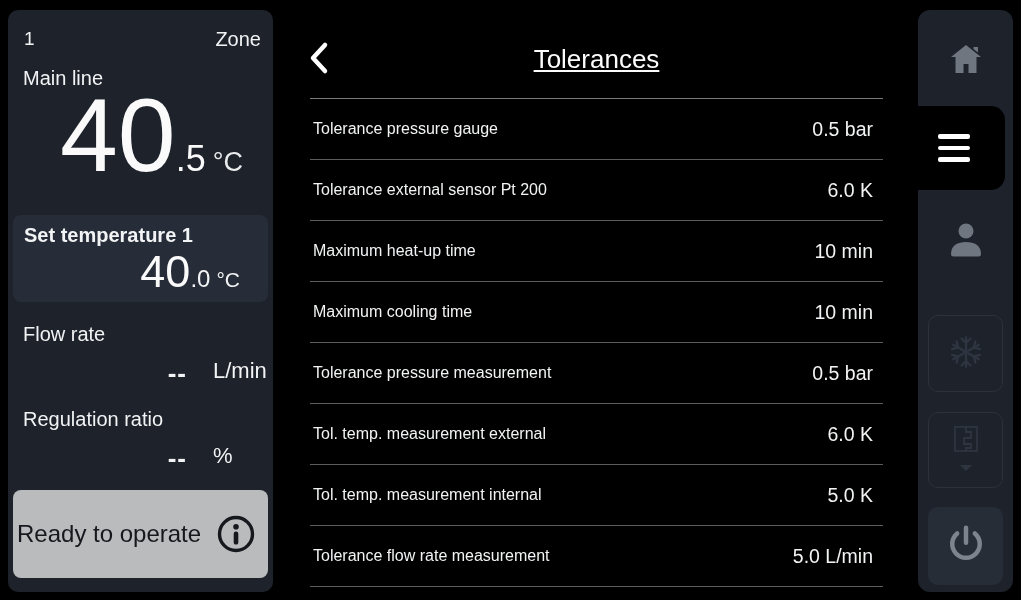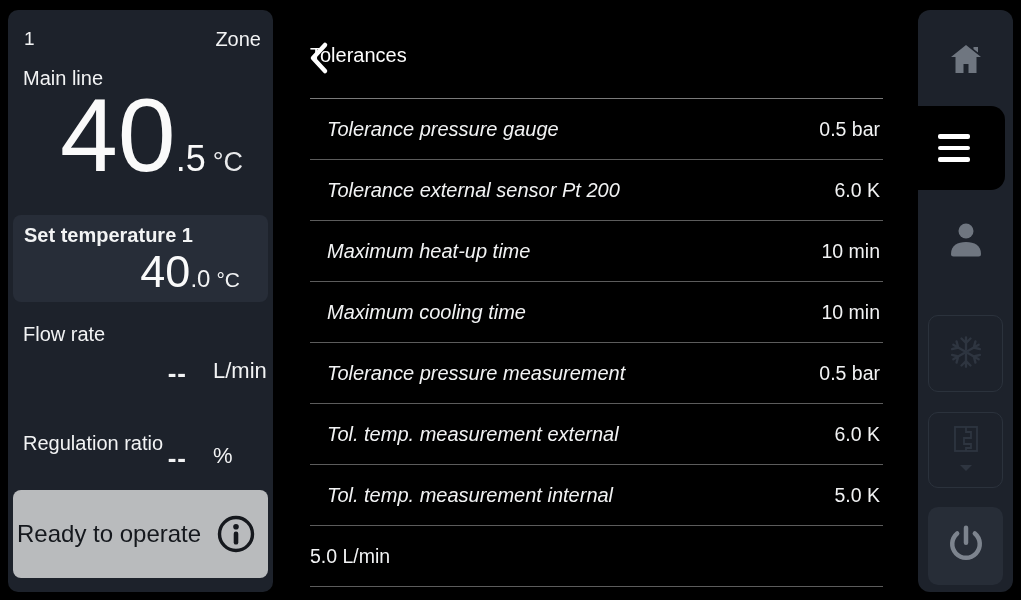--- a/index.html
+++ b/index.html
@@ -31,52 +31,52 @@
   .set-value{
     position:absolute;right:28px;top:34px;display:flex;align-items:baseline;
     white-space:nowrap;
   }
   .set-value .t-int{font-size:45px;line-height:1;color:#fafafa;}
   .set-value .t-frac{font-size:24px;}
   .set-value .t-unit{font-size:21px;margin-left:6px;}
   .flow-label{position:absolute;left:15px;top:313px;font-size:20px;}
   .metric-line{position:absolute;left:0;width:100%;height:30px;}
   .flow-line{top:348px;}
-  .reg-label{position:absolute;left:15px;top:398px;font-size:20px;margin-top:24px;}
+  .reg-label{position:absolute;left:15px;top:398px;font-size:20px;}
   .reg-line{top:433px;}
   .metric-value{
     position:absolute;left:0;width:179px;text-align:right;
     font-size:26px;font-weight:bold;letter-spacing:1px;
   }
   .metric-unit{position:absolute;left:205px;font-size:22px;}
   .status-btn{
     position:absolute;left:5px;top:480px;width:255px;height:88px;
     background:#b9bbbd;border-radius:8px;display:flex;align-items:center;
     cursor:pointer;
   }
   .status-text{margin-left:4px;font-size:24px;color:#15181d;}
   .status-btn .info{position:absolute;right:12px;top:24px;width:40px;height:40px;}
   
   .back-btn{
     position:absolute;left:306px;top:40px;width:30px;height:36px;cursor:pointer;
   }
   .page-title{
-    position:absolute;left:310px;top:44px;width:573px;
-    font-size:20px;color:#fdfdfd;
+    position:absolute;left:310px;top:44px;width:573px;text-align:center;
+    font-size:26px;color:#fdfdfd;text-decoration:underline;
   }
   .tol-list{
     position:absolute;left:310px;top:98px;width:573px;
     border-top:1px solid #7a7a7a;
   }
   .tol-row{
     height:60px;display:flex;justify-content:space-between;align-items:center;
     border-bottom:1px solid #5c5c5c;cursor:pointer;
   }
-  .tol-row .lbl{margin-left:17px;font-size:20px;font-style:italic;}
-  .tol-row .val{margin-right:3px;font-size:19.5px;}
+  .tol-row .lbl{margin-left:3px;font-size:16px;}
+  .tol-row .val{margin-right:10px;font-size:19.5px;}
   
   .sidebar{
     position:absolute;left:918px;top:10px;width:95px;height:582px;
     background:#1d222b;border-radius:12px;
   }
   .side-btn{
     position:absolute;left:0;width:95px;display:flex;align-items:center;
     justify-content:center;cursor:pointer;
   }
   .btn-home{top:14px;height:74px;}
@@ -182,20 +182,21 @@
     </div>
     <div class="tol-row">
       <span class="lbl">Tol. temp. measurement external</span>
       <span class="val">6.0 K</span>
     </div>
     <div class="tol-row">
       <span class="lbl">Tol. temp. measurement internal</span>
       <span class="val">5.0 K</span>
     </div>
     <div class="tol-row">
+      <span class="lbl">Tolerance flow rate measurement</span>
       <span class="val">5.0 L/min</span>
     </div>
   </div>
 
   <div class="sidebar">
 
     <div class="side-btn btn-home">
       <span>
         <svg width="36" height="32" viewBox="0 0 36 32">
           <path d="M18 2 L3 14 h4.5 v16 h8 v-9 h5 v9 h8 V14 H33 Z" fill="#6f7680"></path>

